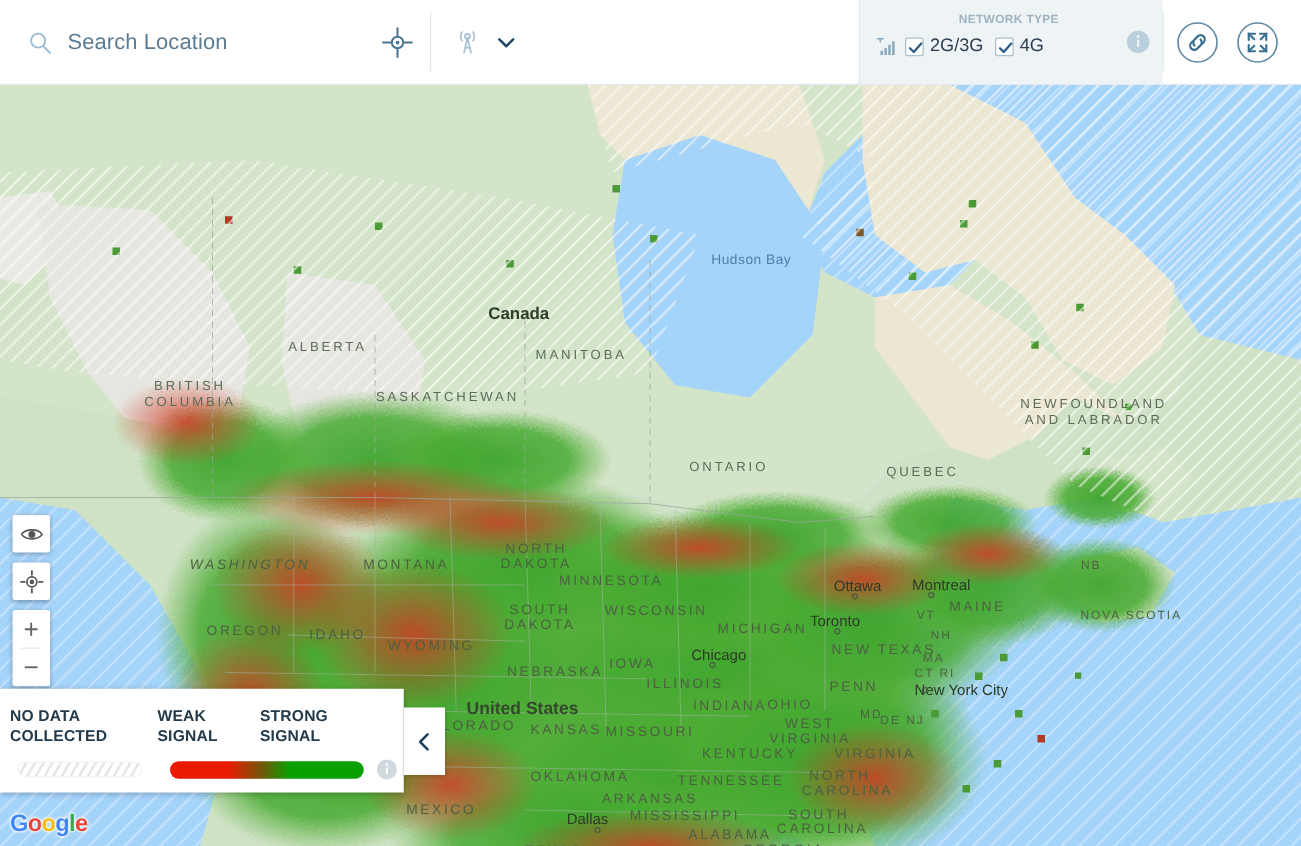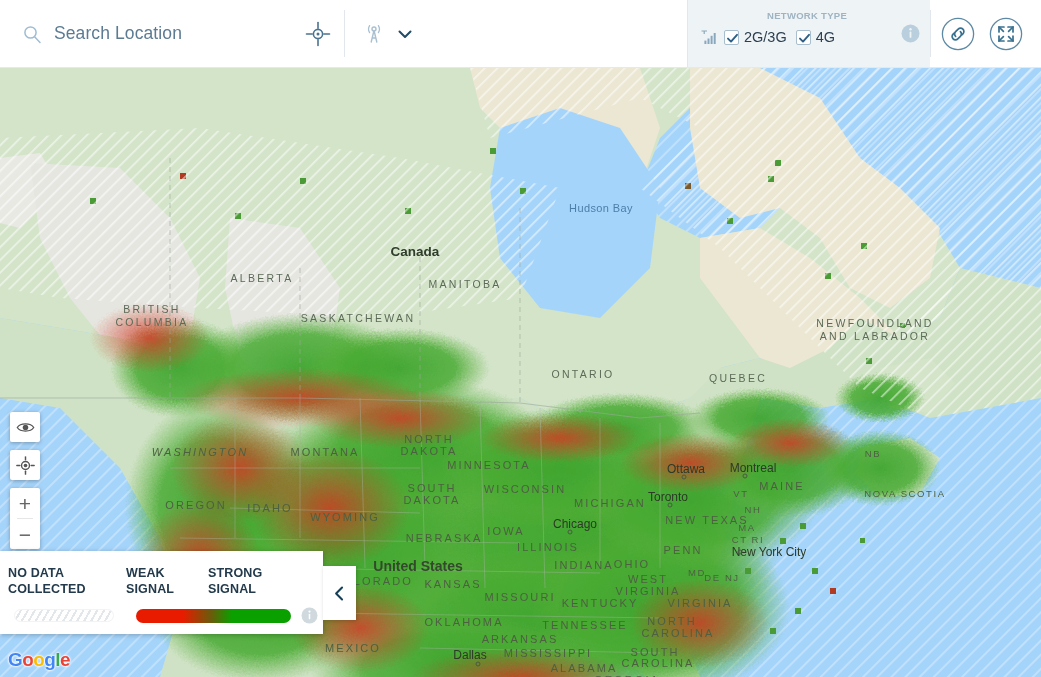--- a/index.html
+++ b/index.html
@@ -490,21 +490,21 @@
         <div class="mlbl lbl-state-sm" style="left: 275px; top: 560px;">ARIZONA</div>
         <div class="mlbl lbl-state" style="left: 429px; top: 371px;">NORTH</div>
         <div class="mlbl lbl-state" style="left: 429px; top: 383px;">DAKOTA</div>
         <div class="mlbl lbl-state" style="left: 432px; top: 420px;">SOUTH</div>
         <div class="mlbl lbl-state" style="left: 432px; top: 432px;">DAKOTA</div>
         <div class="mlbl lbl-state" style="left: 444px; top: 470px;">NEBRASKA</div>
         <div class="mlbl lbl-state" style="left: 453px; top: 516px;">KANSAS</div>
         <div class="mlbl lbl-state" style="left: 489px; top: 397px;">MINNESOTA</div>
         <div class="mlbl lbl-state" style="left: 525px; top: 421px;">WISCONSIN</div>
         <div class="mlbl lbl-state" style="left: 506px; top: 463px;">IOWA</div>
-        <div class="mlbl lbl-state" style="left: 520px; top: 529px;">MISSOURI</div>
+        <div class="mlbl lbl-state" style="left: 520px; top: 518px;">MISSOURI</div>
         <div class="mlbl lbl-state" style="left: 548px; top: 479px;">ILLINOIS</div>
         <div class="mlbl lbl-state" style="left: 610px; top: 435px;">MICHIGAN</div>
         <div class="mlbl lbl-state" style="left: 584px; top: 497px;">INDIANA</div>
         <div class="mlbl lbl-state" style="left: 632px; top: 486px; margin-top: 10px;">OHIO</div>
         <div class="mlbl lbl-state" style="left: 683px; top: 482px;">PENN</div>
         <div class="mlbl lbl-state" style="left: 707px; top: 452px;">NEW TEXAS</div>
         <div class="mlbl lbl-state-sm" style="left: 741px; top: 425px;">VT</div>
         <div class="mlbl lbl-state-sm" style="left: 753px; top: 441px;">NH</div>
         <div class="mlbl lbl-state-sm" style="left: 747px; top: 459px;">MA</div>
         <div class="mlbl lbl-state-sm" style="left: 748px; top: 471px;">CT RI</div>

